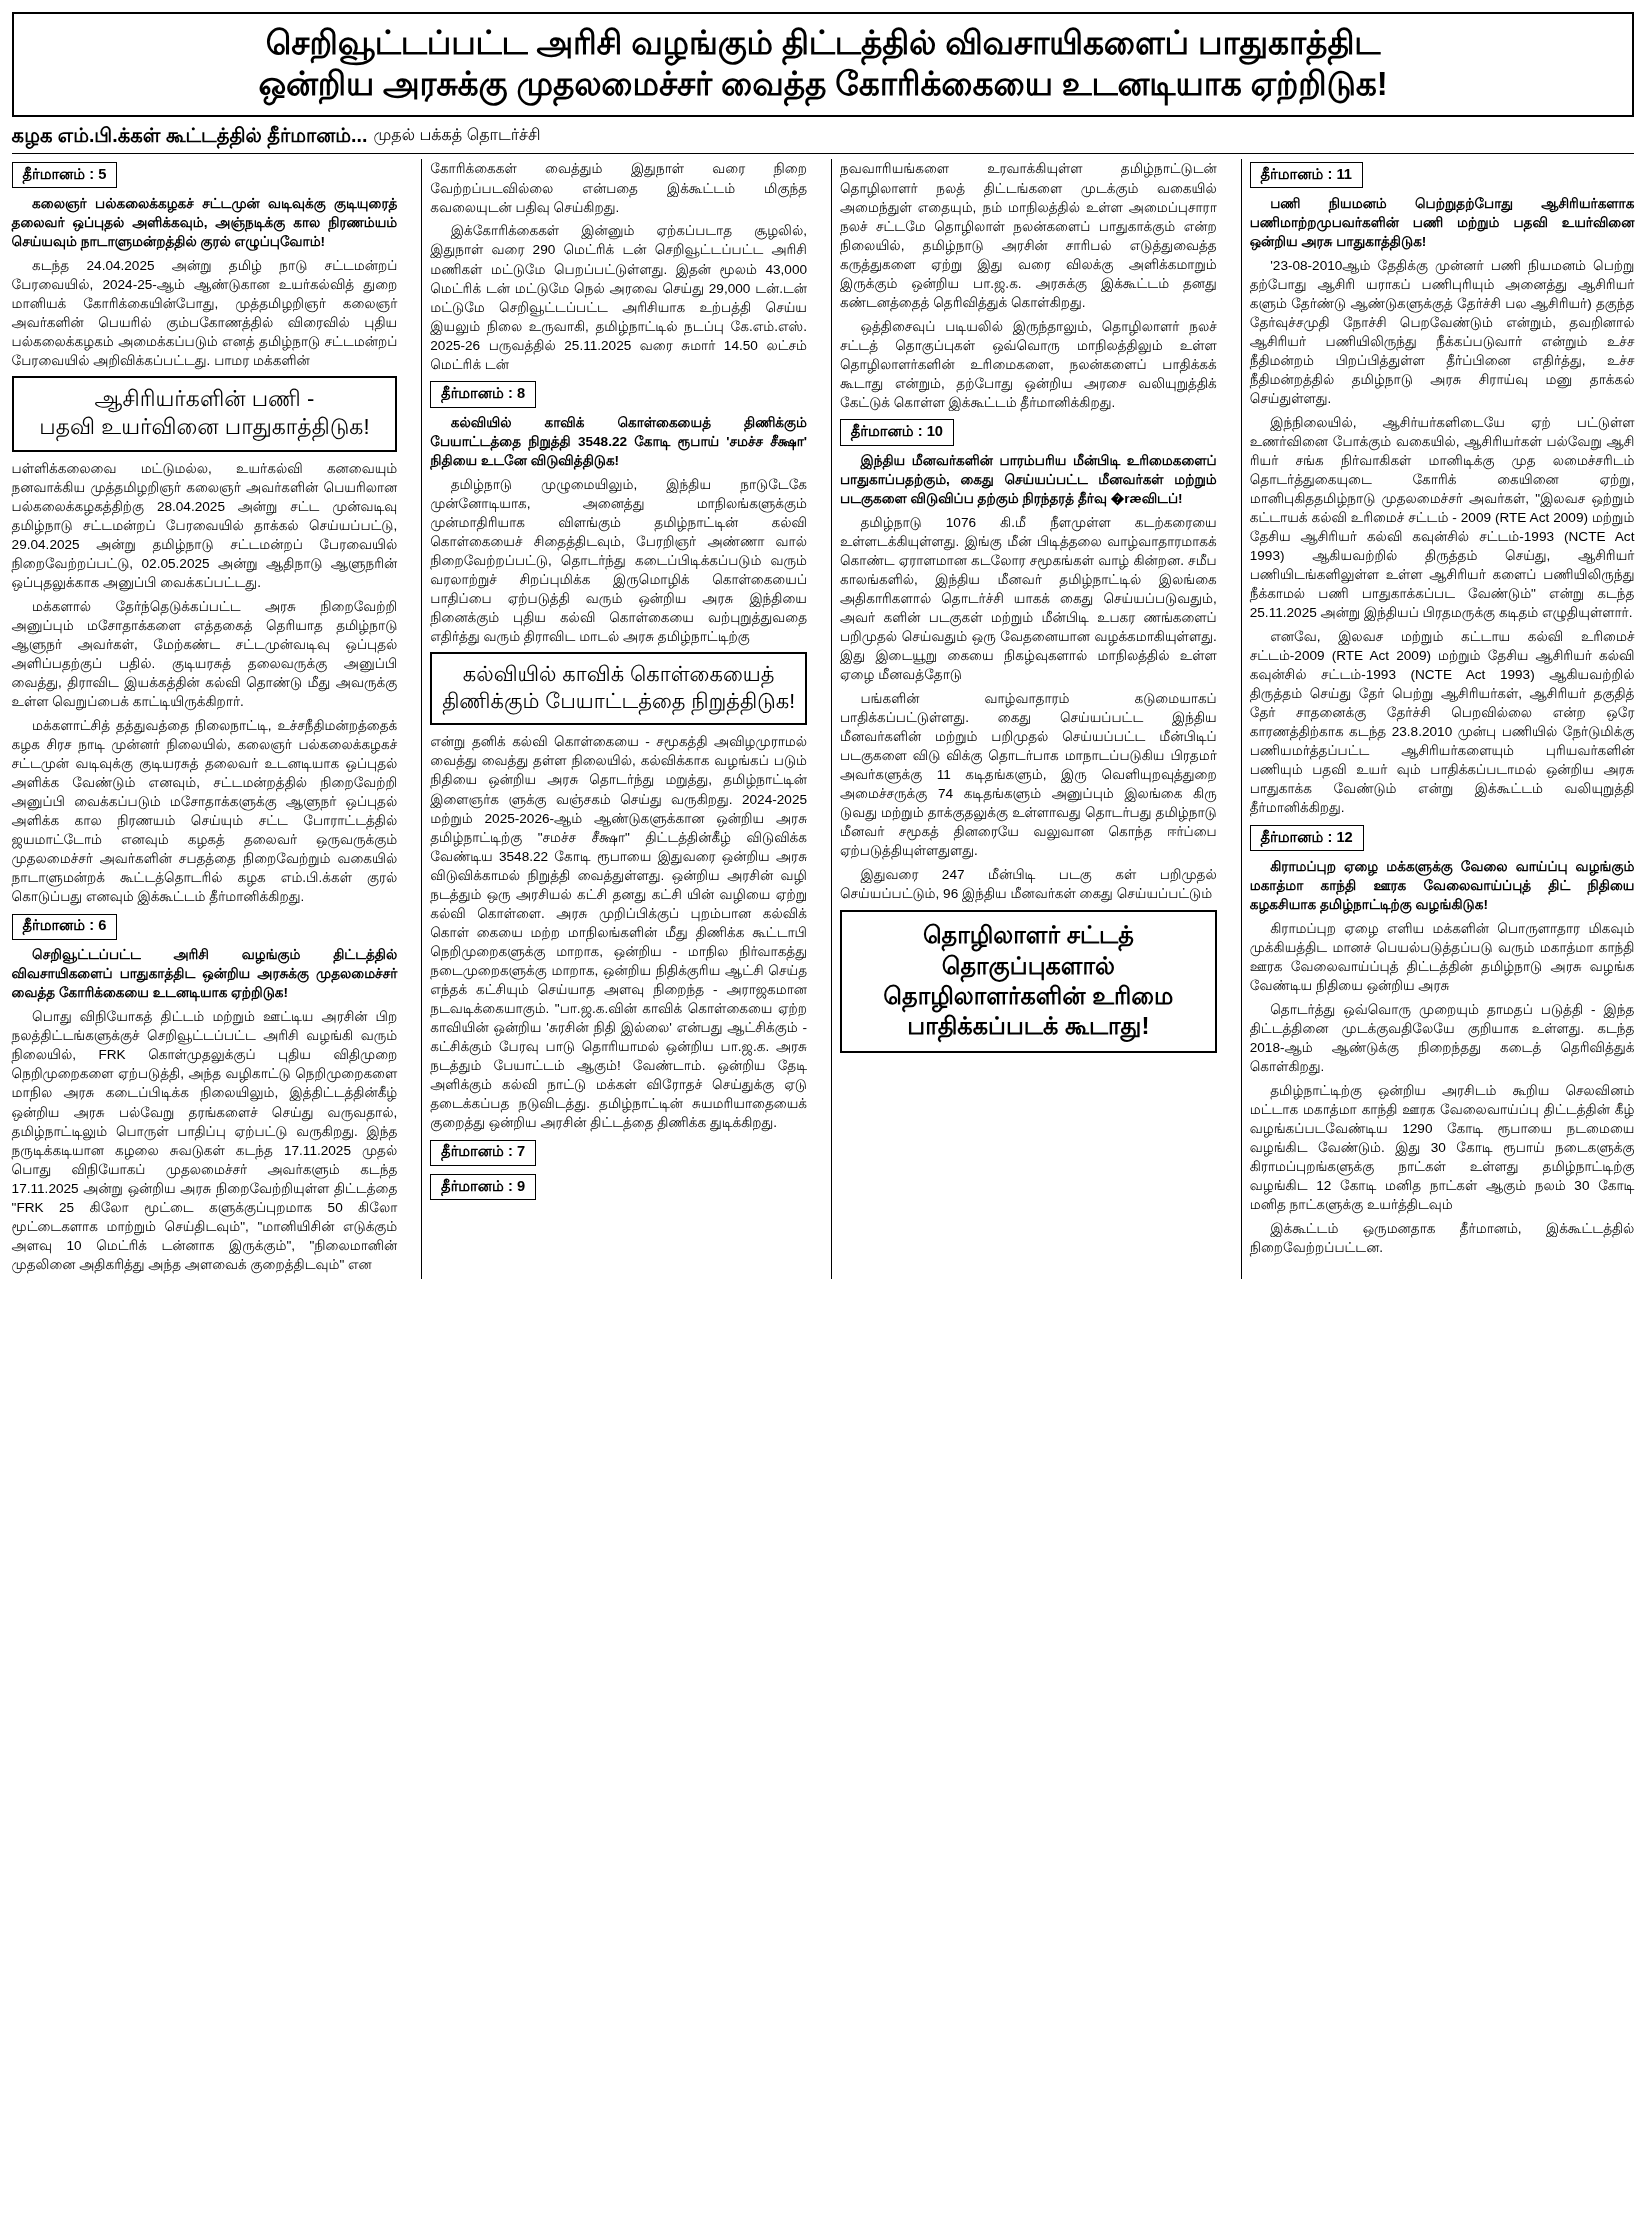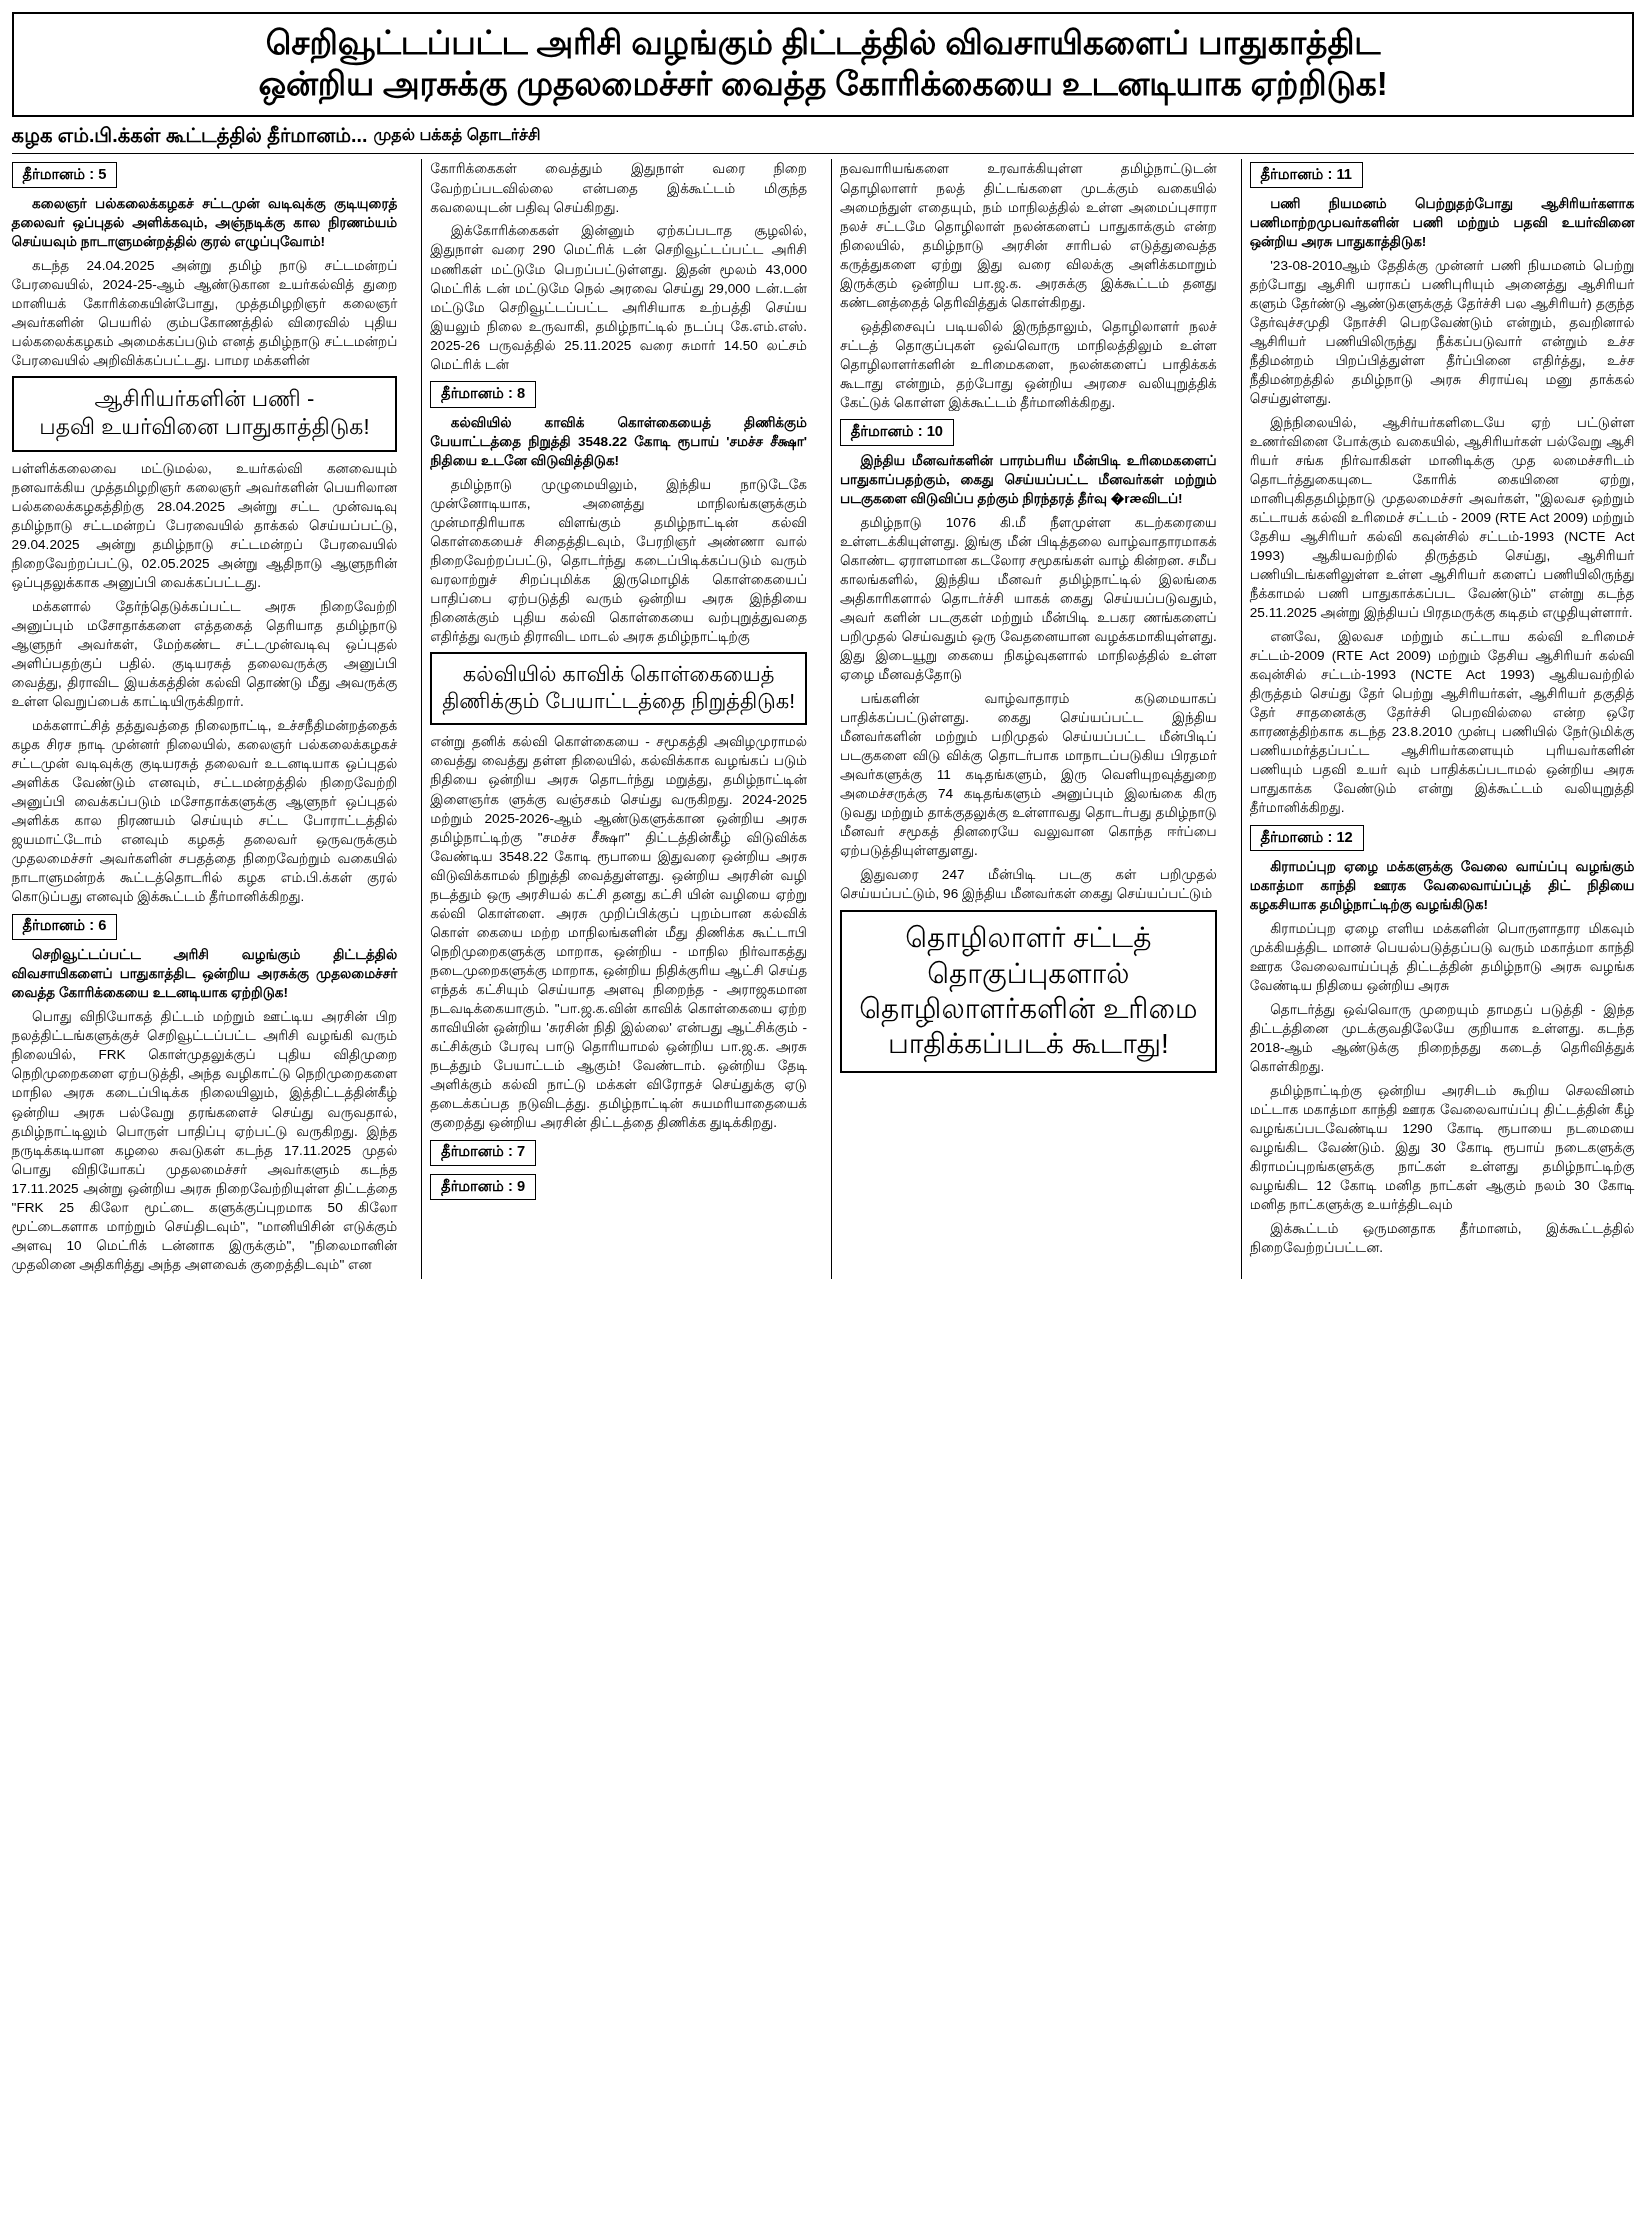--- a/index.html
+++ b/index.html
@@ -40,21 +40,21 @@
     border-bottom: 1.8px solid #000;
     padding-bottom: 4.5px;
     margin-bottom: 5.3px;
   }
   .subhead-left {
     font-size: 19.6px;
     font-weight: bold;
   }
   .subhead-cont {
     font-size: 16px;
-    font-weight: bold;
+    font-weight: normal;
     margin-left: 6.2px;
   }
   
   .cols {
     display: flex;
     gap: 16px;
     align-items: stretch;
   }
   .col {
     width: 396px;
@@ -109,22 +109,22 @@
   .box-head.wide .bh-line { font-size: 21px; }
 
   
   .box-head-span {
     border: 2.2px solid #000;
     padding: 8px 7.1px 9.8px 7.1px;
     margin: 7.1px 0 8px 0;
     text-align: center;
   }
   .box-head-span .bh-line {
-    font-size: 28px;
-    font-weight: normal;
+    font-size: 24px;
+    font-weight: bold;
     line-height: 1.26;
   }
 </style>
 </head>
 <body>
 
 <div class="page">
 
   <div class="masthead">
     <div class="masthead-line">செறிவூட்டப்பட்ட அரிசி வழங்கும் திட்டத்தில் விவசாயிகளைப் பாதுகாத்திட</div>

